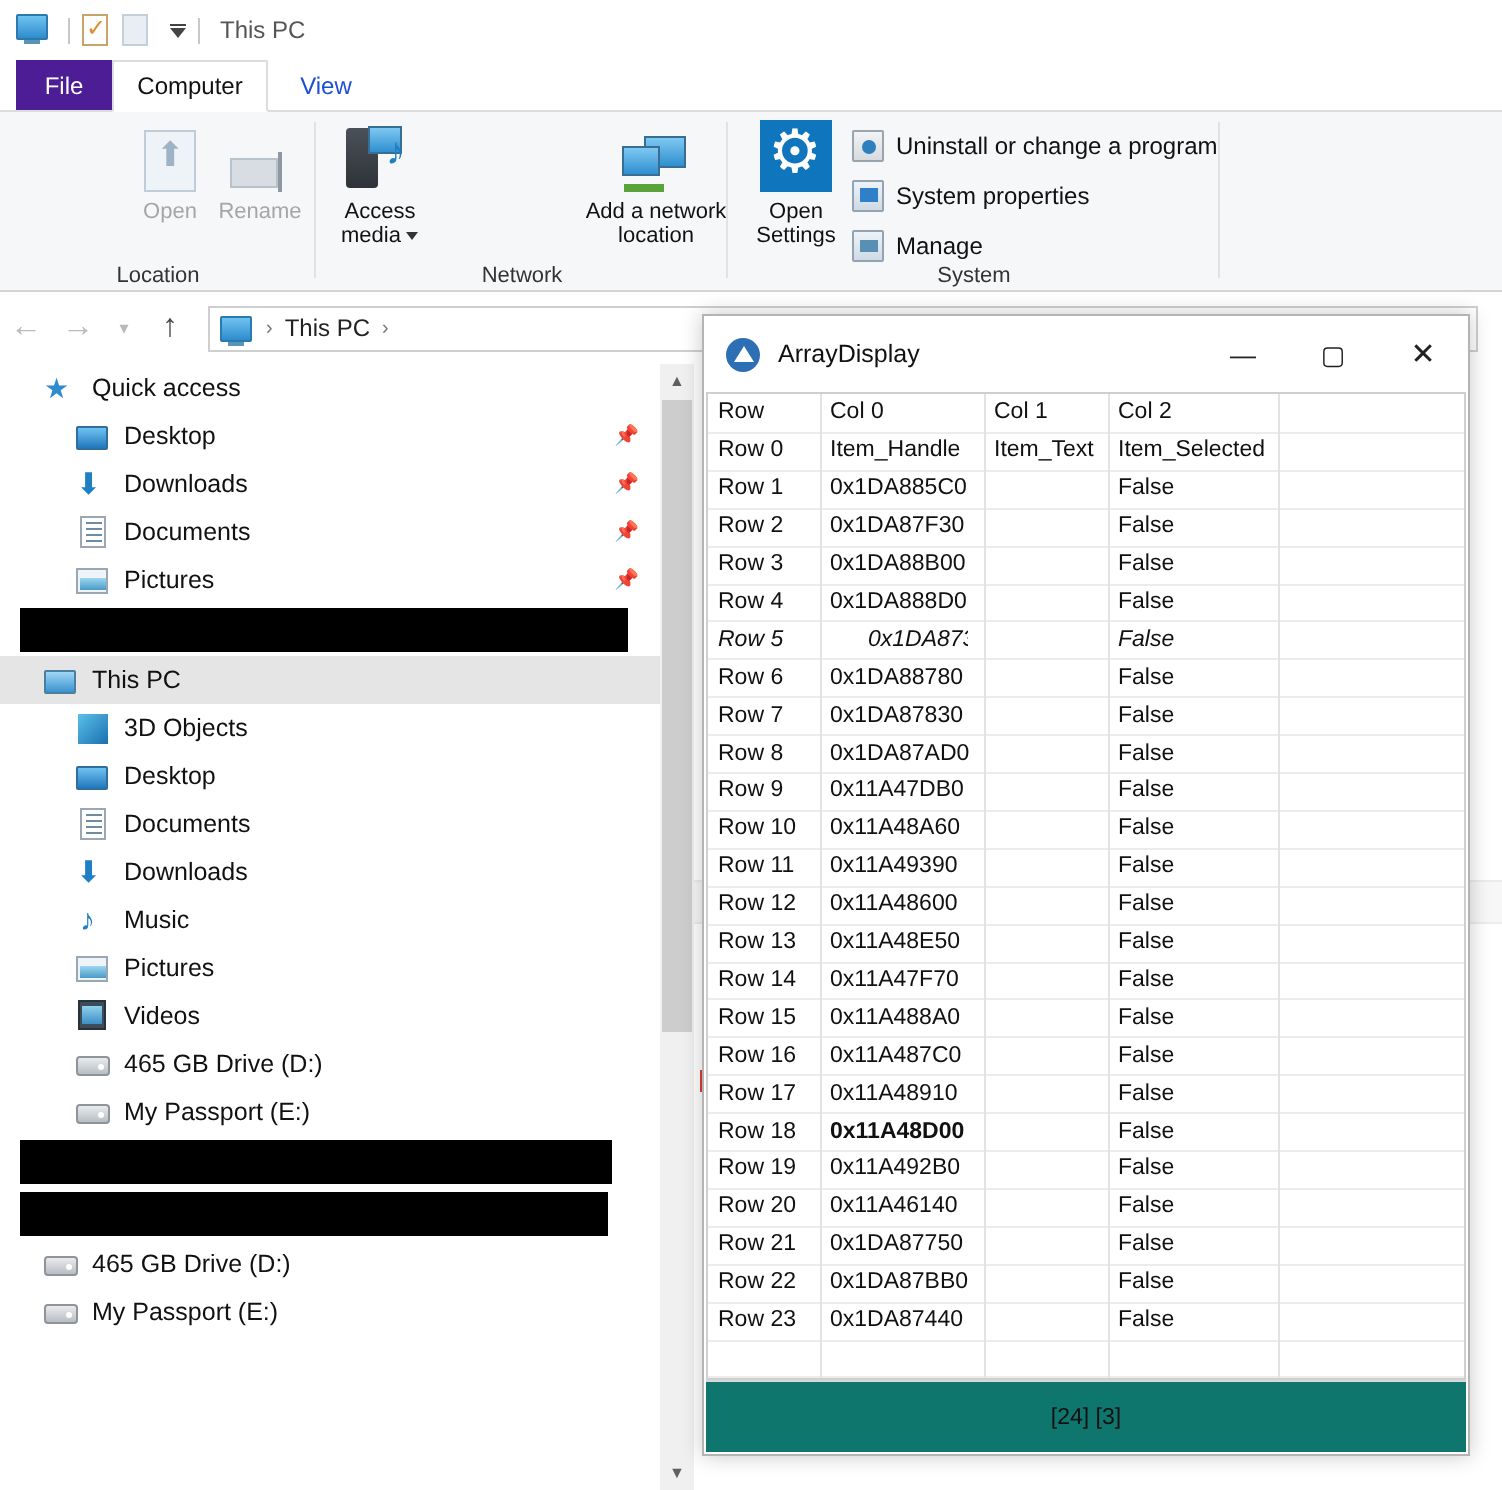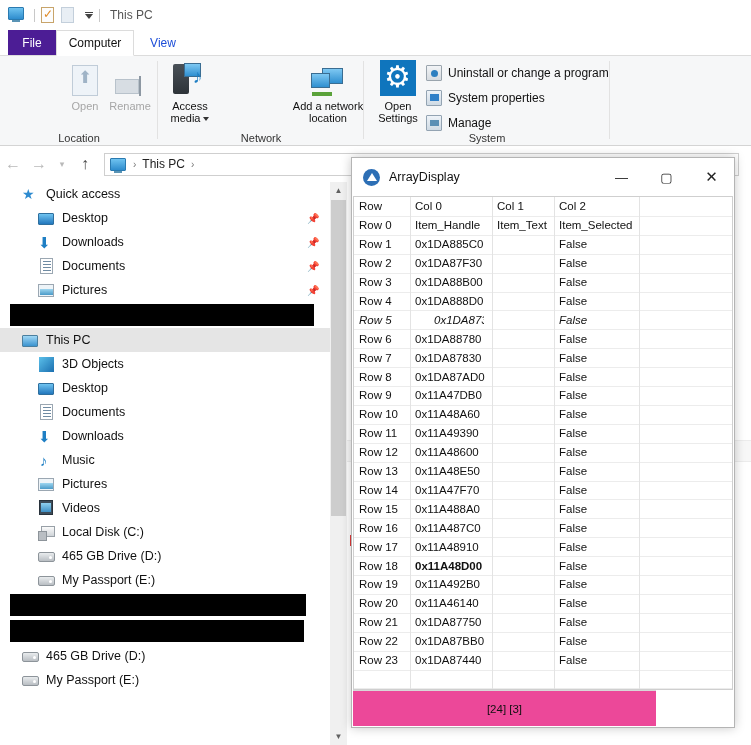--- a/index.html
+++ b/index.html
@@ -148,21 +148,21 @@
   .aw-btns { margin-left: auto; display: flex; height: 38px; }
   .aw-btn { width: 45px; height: 38px; display: flex; align-items: center; justify-content: center; font-size: 13px; color: #222; }
   .aw-btn.close { font-size: 15px; }
 
   .aw-grid { position: absolute; left: 1px; top: 38px; width: 380px; height: 494px; background: #fff; border: 1px solid #cfcfcf; overflow: hidden; }
   .grow { position: absolute; left: 0; width: 380px; height: 18.9px; }
   .gcell { position: absolute; top: 0; height: 18.9px; font-size: 11.5px; color: #111; display: flex; align-items: center; padding-left: 5px; overflow: hidden; white-space: nowrap; }
   .gvline { position: absolute; top: 0; width: 1px; height: 494px; background: #e3e3e3; }
   .ghline { position: absolute; left: 0; width: 380px; height: 1px; background: #ececec; }
 
-  .aw-status { position: absolute; left: 1px; bottom: 1px; width: 303px; height: 36px; background: #ec4899; border-top: 1px solid #d8d8d8; display: flex; align-items: center; justify-content: center; margin-top: 12px; }
+  .aw-status { position: absolute; left: 1px; bottom: 1px; width: 380px; height: 36px; background: #0f766e; border-top: 1px solid #d8d8d8; display: flex; align-items: center; justify-content: center; margin-top: 12px; }
   .aw-status span { font-size: 11.5px; color: #111; }
 </style>
 </head>
 <body>
 
 <div id="root">
 
   <div class="explorer">
 
     <div class="titlebar">
@@ -367,26 +367,20 @@
           <span>Pictures</span>
         </div>
         <div class="tree-item">
           <span class="ti-ic" style="margin-left: 38px;">
             <span class="i-video" style="display: block;"></span>
           </span>
           <span>Videos</span>
         </div>
         <div class="tree-item">
           <span class="ti-ic" style="margin-left: 38px;">
-            <span class="i-disk" style="display: block;"></span>
-          </span>
-          <span>Local Disk (C:)</span>
-        </div>
-        <div class="tree-item">
-          <span class="ti-ic" style="margin-left: 38px;">
             <span class="i-hdd" style="display: block;"></span>
           </span>
           <span>465 GB Drive (D:)</span>
         </div>
         <div class="tree-item">
           <span class="ti-ic" style="margin-left: 38px;">
             <span class="i-hdd" style="display: block;"></span>
           </span>
           <span>My Passport (E:)</span>
         </div>

